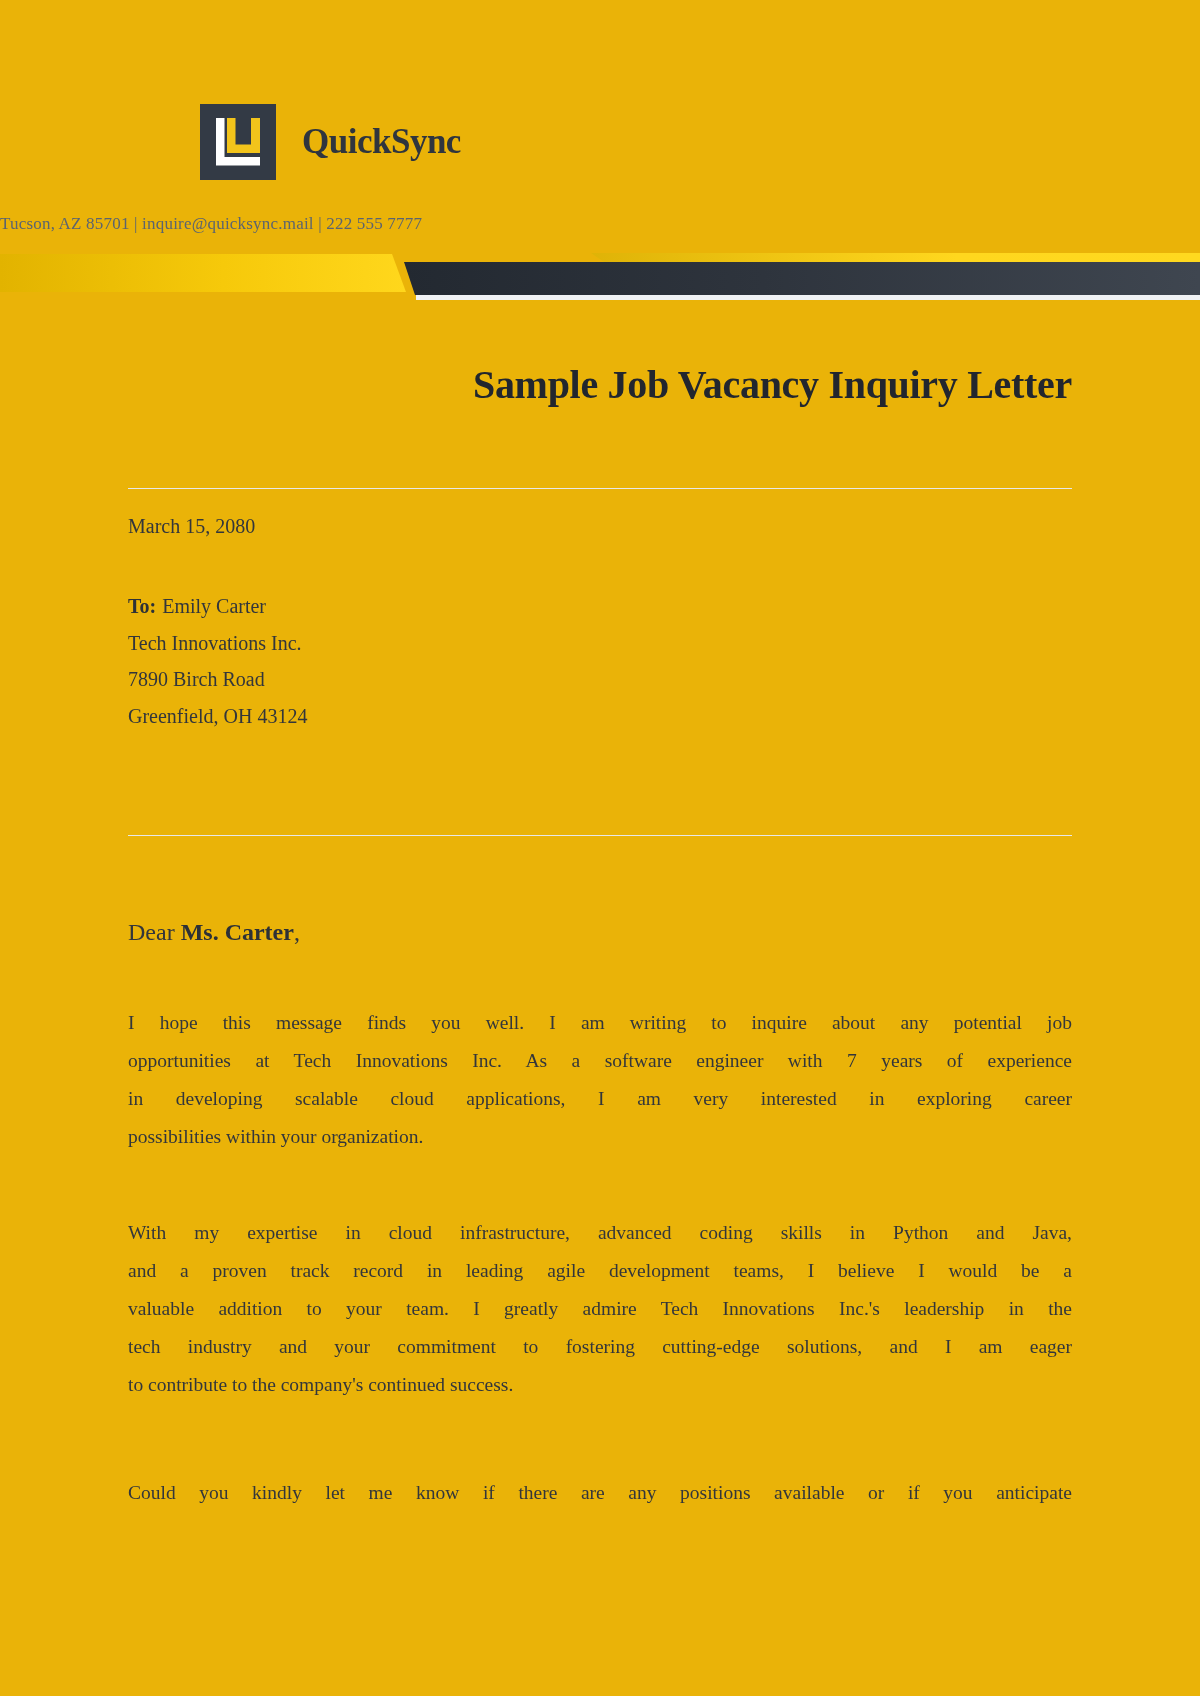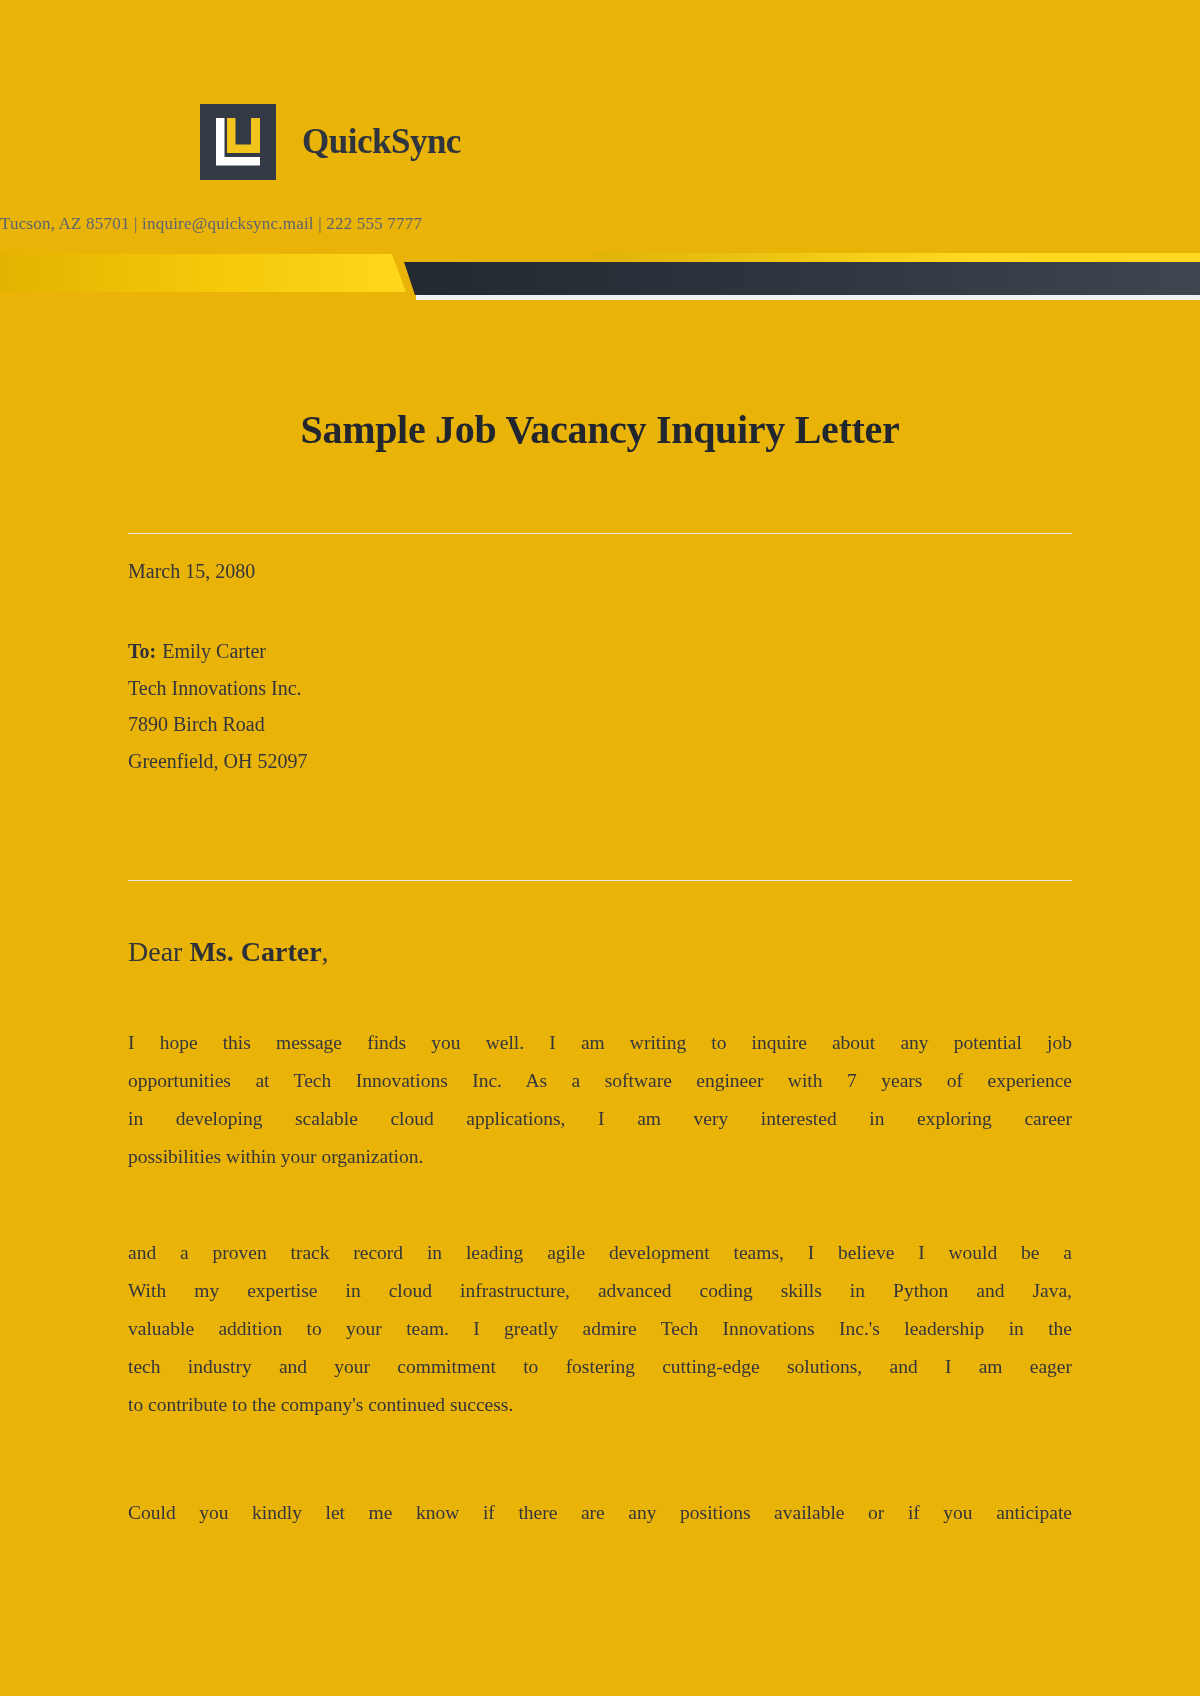--- a/index.html
+++ b/index.html
@@ -48,32 +48,32 @@
     background:#f0f2f4;
   }
   .band-dark{
     position:absolute;left:404px;top:10px;width:796px;height:33px;
     background:linear-gradient(90deg,#232931 0%,#2e343d 45%,#3f4650 100%);
     clip-path:polygon(0 0,100% 0,100% 100%,11px 100%);
   }
   
   .content{padding:0 128px;}
   .doc-title{
-    margin-top:108px;
-    text-align:center;
+    margin-top:63px;
+    text-align:right;
     font-size:40px;line-height:44px;font-weight:700;
     color:#22262e;letter-spacing:-0.3px;
   }
   .divider{height:1px;background:#e7e8ea;border:0;}
   .divider-1{margin-top:81px;}
   .divider-2{margin-top:101px;}
   .date-line{margin-top:23px;font-size:20px;line-height:28px;}
   .recipient{margin-top:48px;font-size:20px;line-height:36.5px;}
   .recipient strong{margin-right:6px;}
-  .salutation{margin-top:57px;font-size:28px;line-height:28px;}
+  .salutation{margin-top:82px;font-size:24px;line-height:28px;}
   .para{margin-top:58px;font-size:19.5px;line-height:38px;}
   .para.p3{margin-top:70px;}
   .pline{text-align:justify;text-align-last:justify;}
   .pline.last{text-align-last:left;}
   strong{font-weight:700;color:#2d3137;}
 </style>
 </head>
 <body>
 
 <div class="page">
@@ -106,39 +106,39 @@
     <div class="divider divider-1"></div>
 
     <div class="date-line">March 15, 2080</div>
 
     <div class="recipient">
       <div>
         <strong>To:</strong><span>Emily Carter</span>
       </div>
       <div>Tech Innovations Inc.</div>
       <div>7890 Birch Road</div>
-      <div>Greenfield, OH 52097</div>
+      <div>Greenfield, OH 43124</div>
     </div>
 
     <div class="divider divider-2"></div>
 
     <div class="salutation">
       <span>Dear </span><strong>Ms. Carter</strong><span>,</span>
     </div>
 
     <div class="para p1">
       <div class="pline">I hope this message finds you well. I am writing to inquire about any potential job</div>
       <div class="pline">opportunities at Tech Innovations Inc. As a software engineer with 7 years of experience</div>
       <div class="pline">in developing scalable cloud applications, I am very interested in exploring career</div>
       <div class="pline last">possibilities within your organization.</div>
     </div>
 
     <div class="para p2">
+      <div class="pline">With my expertise in cloud infrastructure, advanced coding skills in Python and Java,</div>
       <div class="pline">and a proven track record in leading agile development teams, I believe I would be a</div>
-      <div class="pline">With my expertise in cloud infrastructure, advanced coding skills in Python and Java,</div>
       <div class="pline">valuable addition to your team. I greatly admire Tech Innovations Inc.'s leadership in the</div>
       <div class="pline">tech industry and your commitment to fostering cutting-edge solutions, and I am eager</div>
       <div class="pline last">to contribute to the company's continued success.</div>
     </div>
 
     <div class="para p3">
       <div class="pline">Could you kindly let me know if there are any positions available or if you anticipate</div>
     </div>
 
   </div>

